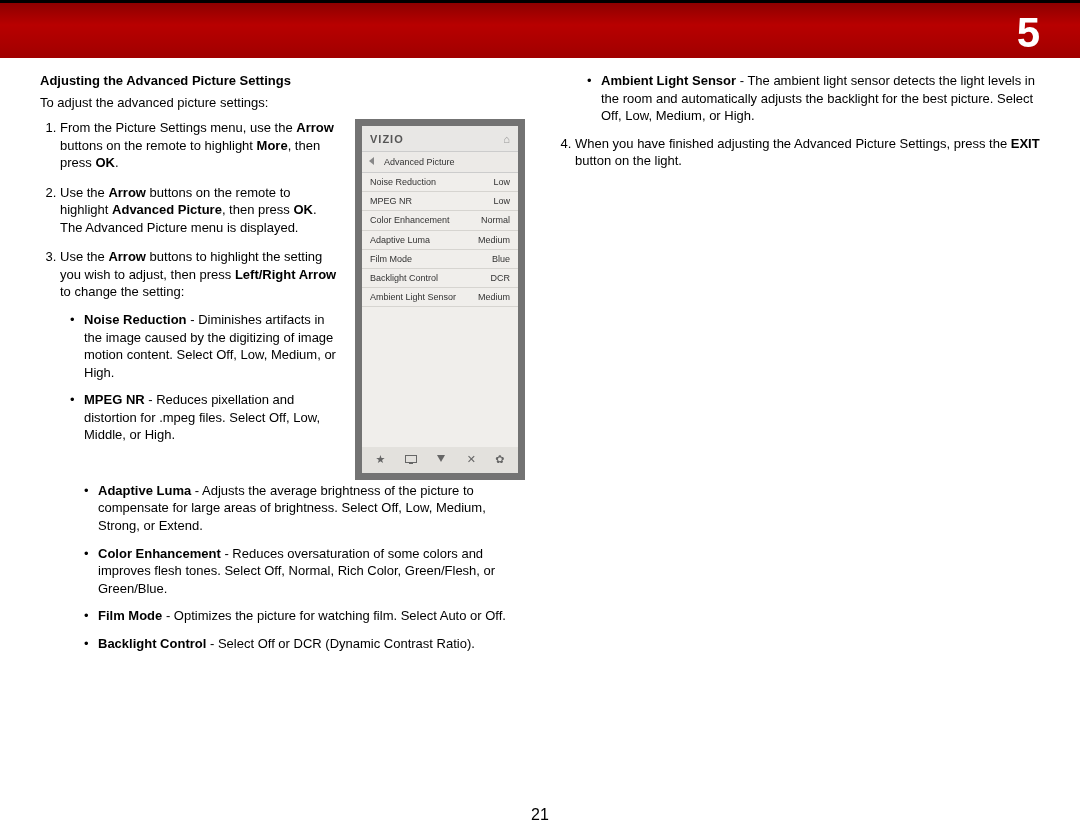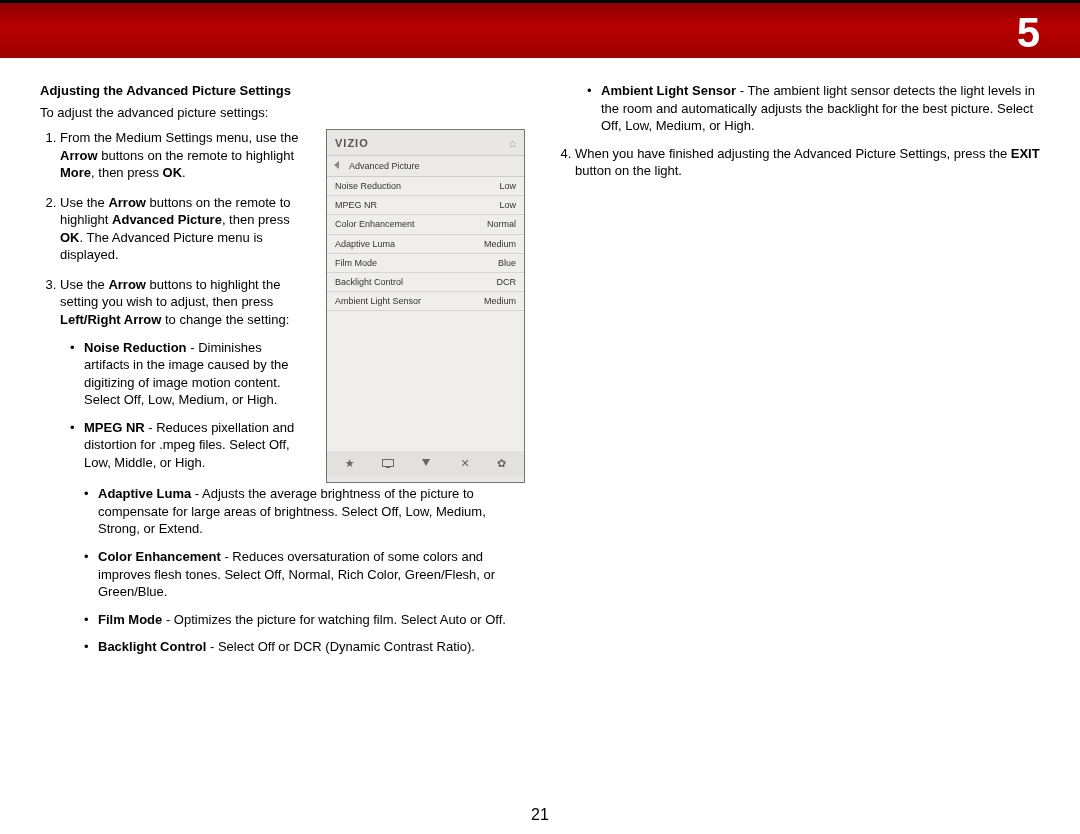--- a/index.html
+++ b/index.html
@@ -23,21 +23,21 @@
   .chapter-num {
     position: absolute;
     right: 40px;
     top: 6px;
     color: #fff;
     font-size: 42px;
     font-weight: bold;
   }
   .content {
     display: flex;
-    padding: 24px 40px 0 40px;
+    padding: 14px 40px 0 40px;
     gap: 30px;
   }
   .col {
     width: 50%;
     line-height: 1.35;
   }
   .heading {
     font-weight: bold;
     margin-bottom: 4px;
   }
@@ -52,22 +52,22 @@
   b { font-weight: bold; }
   .page-num {
     position: absolute;
     bottom: 10px;
     left: 0; right: 0;
     text-align: center;
     font-size: 16px;
   }
   
   .osd {
-    width: 199px;
-    border: 1px solid #737373;
+    width: 170px;
+    border: 7px solid #737373;
     background: #e8e7e5;
     font-size: 9px;
     color: #333;
     flex-shrink: 0;
   }
   .osd-header {
     display: flex;
     align-items: center;
     justify-content: space-between;
     padding: 6px 8px 4px 8px;
@@ -140,21 +140,21 @@
 <div class="content">
 
   <div class="col">
     <div class="heading">Adjusting the Advanced Picture Settings</div>
     <div class="intro">To adjust the advanced picture settings:</div>
 
     <div class="leftwrap">
       <div class="lefttext">
         <ol class="steps">
           <li>
-            <span>From the Medium Settings menu, use the </span><b>Arrow</b><span> buttons on the remote to highlight </span><b>More</b><span>, then press </span><b>OK</b><span>.</span>
+            <span>From the Picture Settings menu, use the </span><b>Arrow</b><span> buttons on the remote to highlight </span><b>More</b><span>, then press </span><b>OK</b><span>.</span>
           </li>
           <li>
             <span>Use the </span><b>Arrow</b><span> buttons on the remote to highlight </span><b>Advanced Picture</b><span>, then press </span><b>OK</b><span>. The Advanced Picture menu is displayed.</span>
           </li>
           <li>
             <span>Use the </span><b>Arrow</b><span> buttons to highlight the setting you wish to adjust, then press </span><b>Left/Right Arrow</b><span> to change the setting:</span>
             <ul class="bullets" style="margin-top:10px">
               <li><b>Noise Reduction</b><span> - Diminishes artifacts in the image caused by the digitizing of image motion content. Select Off, Low, Medium, or High.</span></li>
               <li><b>MPEG NR</b><span> - Reduces pixellation and distortion for .mpeg files. Select Off, Low, Middle, or High.</span></li>
             </ul>

